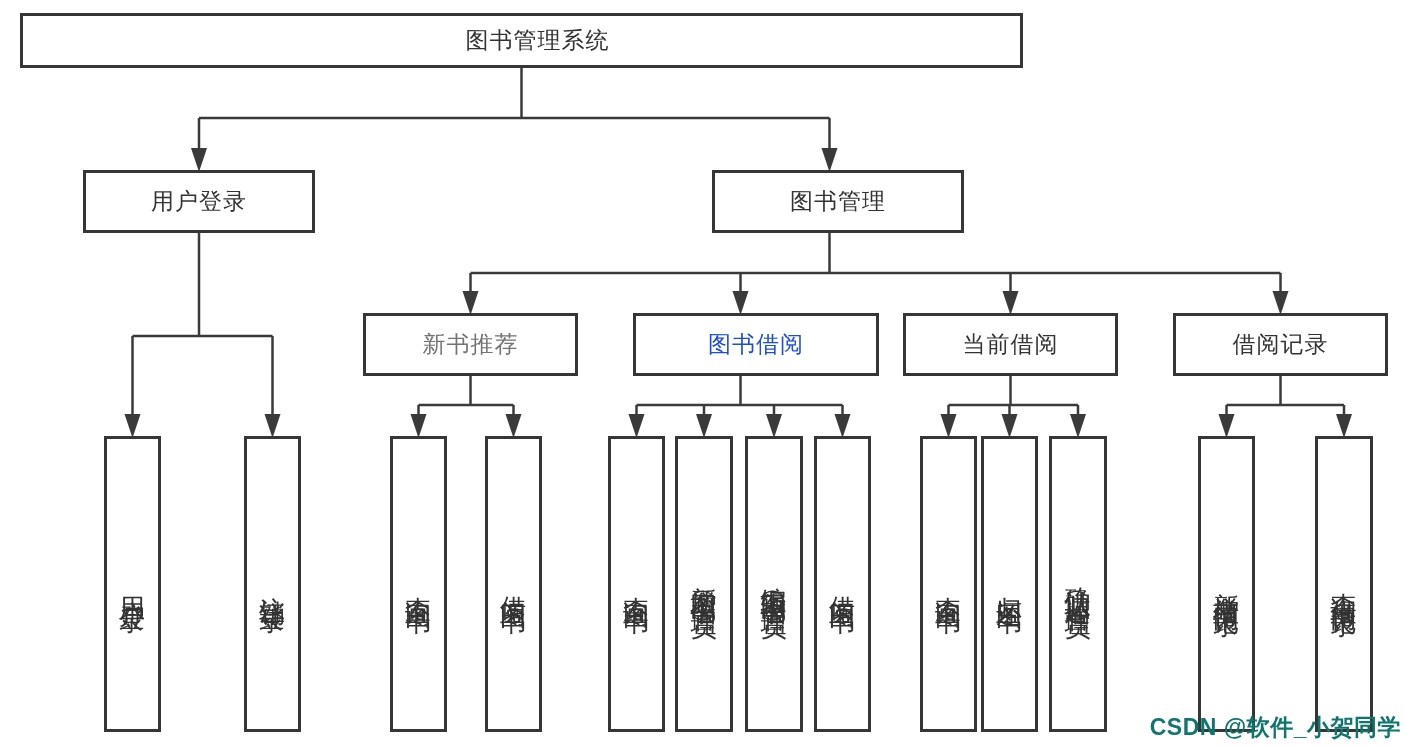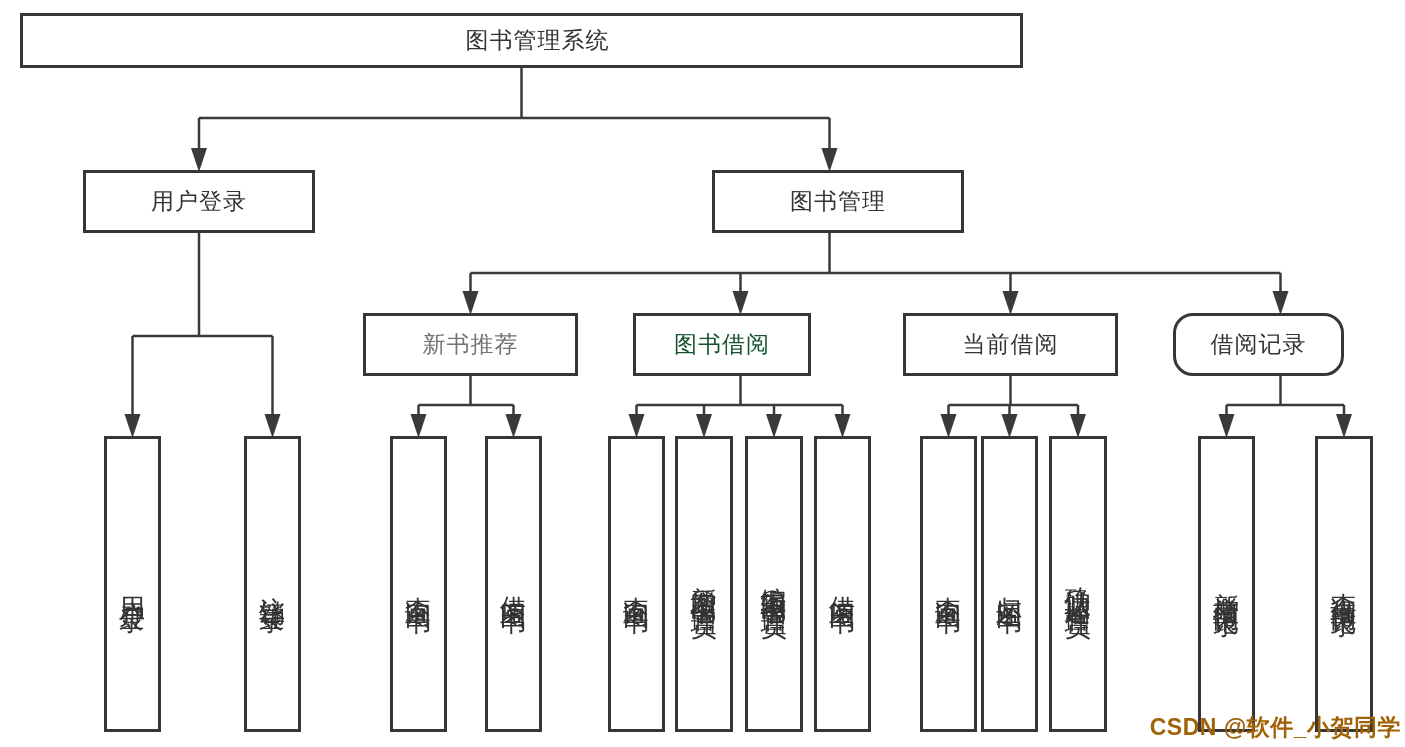--- a/index.html
+++ b/index.html
@@ -91,31 +91,31 @@
       <line x1="1226.5" y1="405" x2="1226.5" y2="416" stroke="#3a3a3a" stroke-width="2.5"></line>
       <polygon points="1226.5,438 1218.5,414 1234.5,414" fill="#3a3a3a"></polygon>
       <line x1="1344" y1="405" x2="1344" y2="416" stroke="#3a3a3a" stroke-width="2.5"></line>
       <polygon points="1344,438 1336,414 1352,414" fill="#3a3a3a"></polygon>
     </svg>
   <div id="nodes">
       <div class="node h" style="left: 20px; top: 13px; width: 1003px; height: 55px; border-color: rgb(54, 54, 54); color: rgb(51, 51, 51); padding-left: 32px;">图书管理系统</div>
       <div class="node h" style="left: 83px; top: 170px; width: 232px; height: 63px; border-color: rgb(54, 54, 54); color: rgb(51, 51, 51);">用户登录</div>
       <div class="node h" style="left: 712px; top: 170px; width: 252px; height: 63px; border-color: rgb(54, 54, 54); color: rgb(51, 51, 51);">图书管理</div>
       <div class="node h" style="left: 363px; top: 313px; width: 215px; height: 63px; border-color: rgb(54, 54, 54); color: #737373;">新书推荐</div>
-      <div class="node h" style="left: 633px; top: 313px; width: 178px; height: 63px; border-color: rgb(54, 54, 54); color: #14532d;">图书借阅</div>
+      <div class="node h" style="left: 633px; top: 313px; width: 246px; height: 63px; border-color: rgb(54, 54, 54); color: #1d4ed8;">图书借阅</div>
       <div class="node h" style="left: 903px; top: 313px; width: 215px; height: 63px; border-color: rgb(54, 54, 54); color: rgb(51, 51, 51); text-align: right;">当前借阅</div>
-      <div class="node h" style="left: 1173px; top: 313px; width: 171px; height: 63px; border-color: rgb(54, 54, 54); color: rgb(51, 51, 51); border-radius: 20px;">借阅记录</div>
+      <div class="node h" style="left: 1173px; top: 313px; width: 215px; height: 63px; border-color: rgb(54, 54, 54); color: rgb(51, 51, 51);">借阅记录</div>
       <div class="node v" style="left: 104px; top: 436px; width: 57px; height: 296px; border-color: rgb(54, 54, 54); color: rgb(51, 51, 51);">用户登录</div>
       <div class="node v" style="left: 244px; top: 436px; width: 57px; height: 296px; border-color: rgb(54, 54, 54); color: rgb(51, 51, 51);">注销登录</div>
       <div class="node v" style="left: 390px; top: 436px; width: 57px; height: 296px; border-color: rgb(54, 54, 54); color: rgb(51, 51, 51);">查询图书</div>
       <div class="node v" style="left: 485px; top: 436px; width: 57px; height: 296px; border-color: rgb(54, 54, 54); color: rgb(51, 51, 51);">借阅图书</div>
       <div class="node v" style="left: 608px; top: 436px; width: 57px; height: 296px; border-color: rgb(54, 54, 54); color: rgb(51, 51, 51);">查询图书</div>
       <div class="node v" style="left: 675px; top: 436px; width: 58px; height: 296px; border-color: rgb(54, 54, 54); color: rgb(51, 51, 51);">新增图书（管理员）</div>
       <div class="node v" style="left: 745px; top: 436px; width: 58px; height: 296px; border-color: rgb(54, 54, 54); color: rgb(51, 51, 51);">编辑图书（管理员）</div>
       <div class="node v" style="left: 814px; top: 436px; width: 57px; height: 296px; border-color: rgb(54, 54, 54); color: rgb(51, 51, 51);">借阅图书</div>
       <div class="node v" style="left: 920px; top: 436px; width: 57px; height: 296px; border-color: rgb(54, 54, 54); color: rgb(51, 51, 51);">查询图书</div>
       <div class="node v" style="left: 981px; top: 436px; width: 57px; height: 296px; border-color: rgb(54, 54, 54); color: rgb(51, 51, 51);">归还图书</div>
       <div class="node v" style="left: 1049px; top: 436px; width: 58px; height: 296px; border-color: rgb(54, 54, 54); color: rgb(51, 51, 51);">确认归还（管理员）</div>
       <div class="node v" style="left: 1198px; top: 436px; width: 57px; height: 296px; border-color: rgb(54, 54, 54); color: rgb(51, 51, 51);">新增借阅记录</div>
       <div class="node v" style="left: 1315px; top: 436px; width: 58px; height: 296px; border-color: rgb(54, 54, 54); color: rgb(51, 51, 51);">查询借阅记录</div>
     </div>
-  <div class="watermark" style="color: #a16207;">CSDN @软件_小贺同学</div>
+  <div class="watermark" style="color: #0f766e;">CSDN @软件_小贺同学</div>
 </div>
 
 </body></html>

